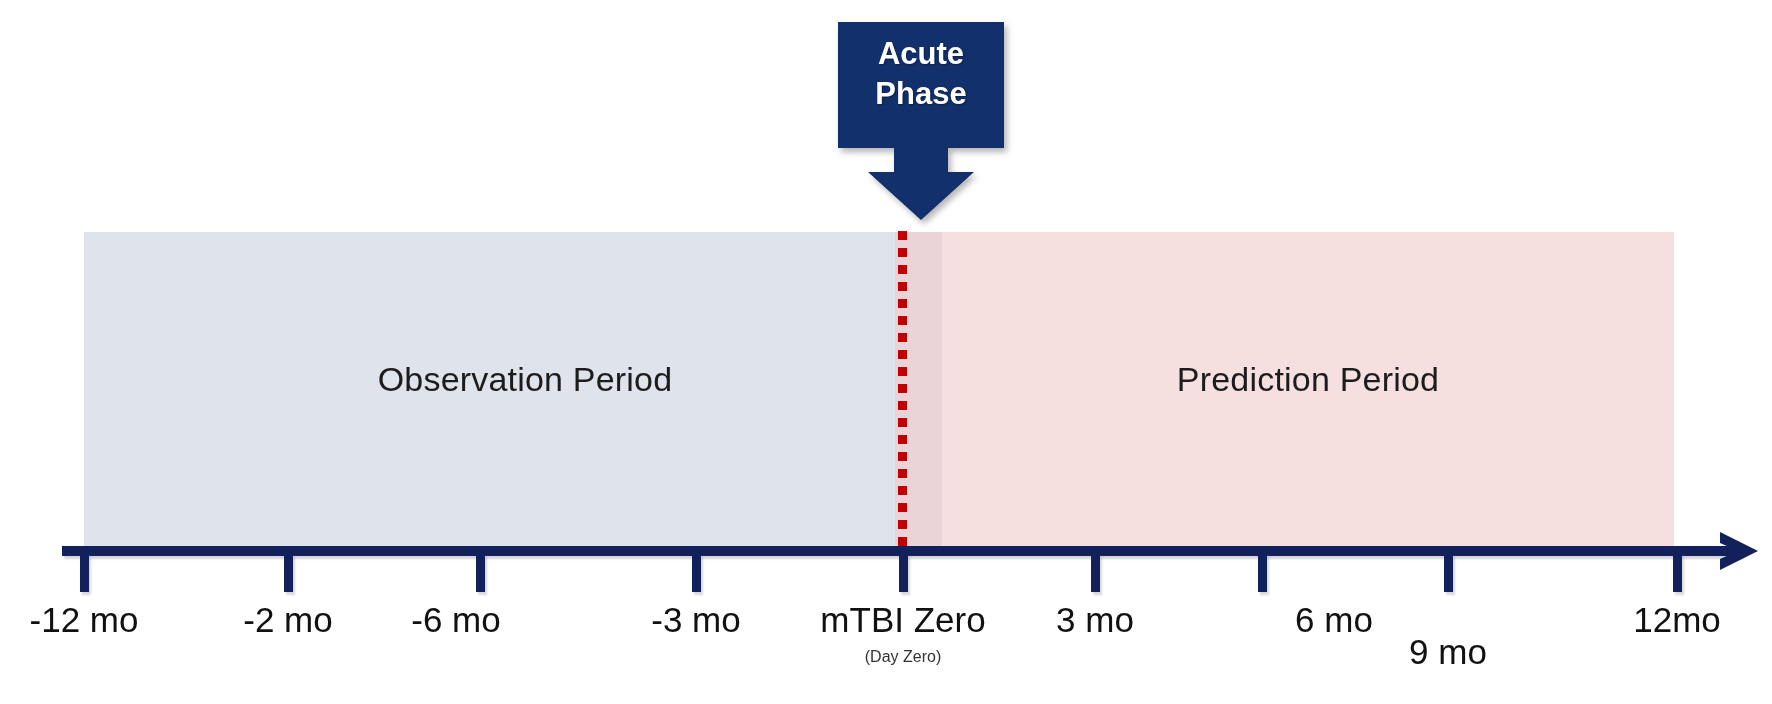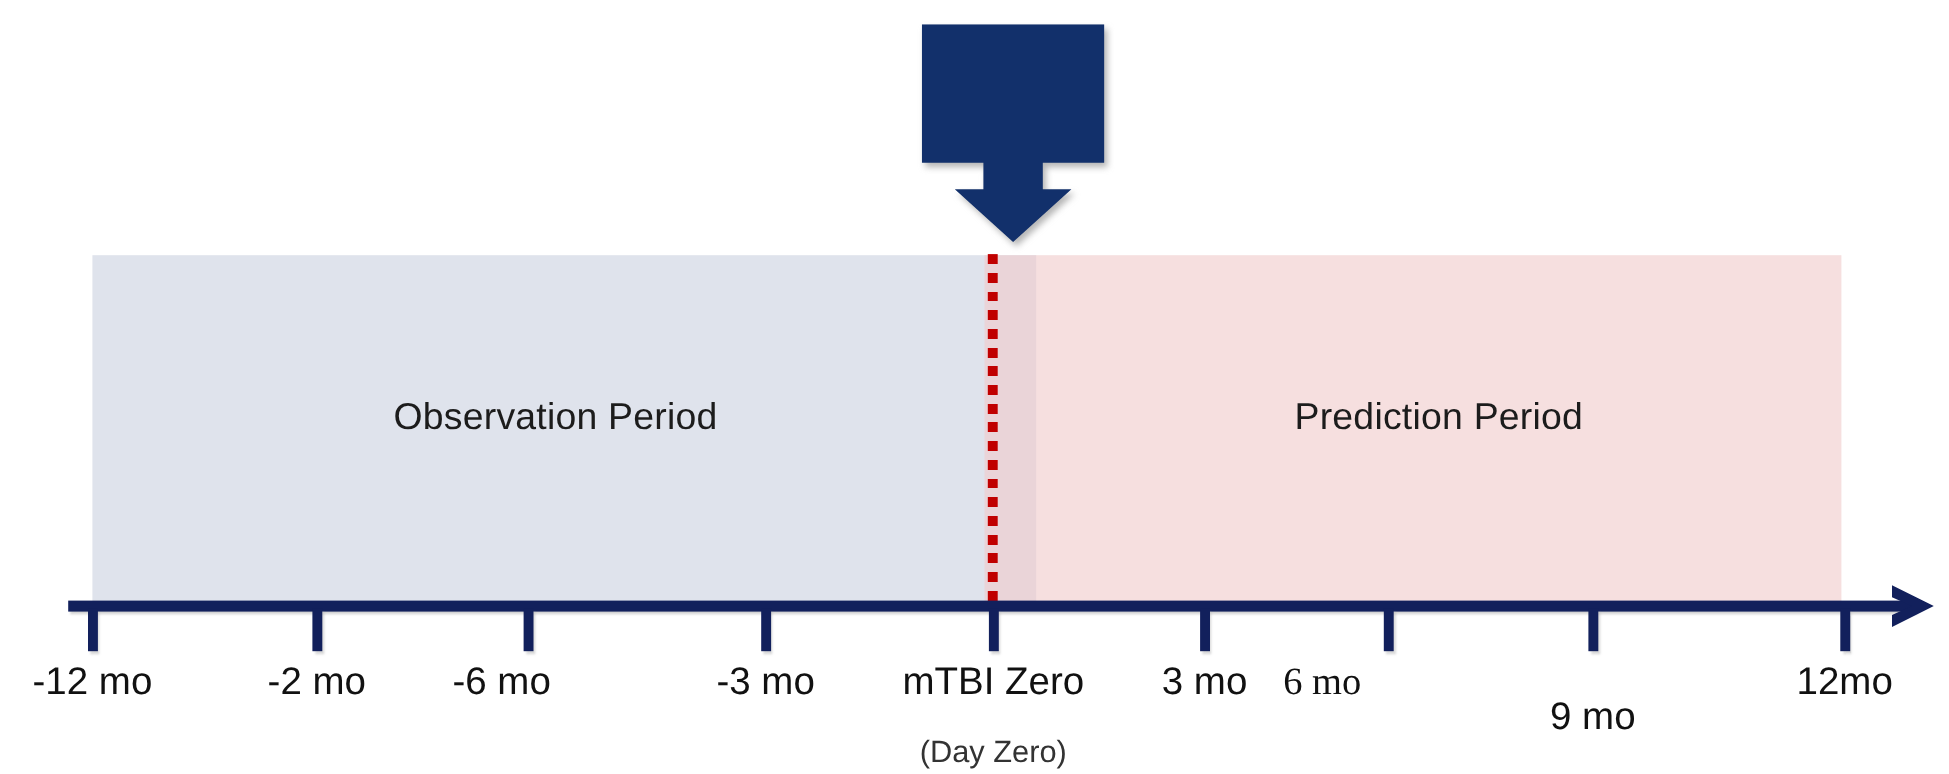--- a/index.html
+++ b/index.html
@@ -40,21 +40,21 @@
   .band-label {
     position: absolute;
     top: 360px;
     font-size: 34px;
     color: #1c1c1c;
     letter-spacing: 0.2px;
     white-space: nowrap;
     text-align: center;
   }
   #observation-label {
-    left: 76px;
+    left: 96px;
     width: 858px;
   }
   #prediction-label {
     left: 942px;
     width: 732px;
   }
 
   
   #day-zero-divider {
     position: absolute;
@@ -126,22 +126,22 @@
     top: 600px;
     font-size: 35px;
     color: #111111;
     white-space: nowrap;
     text-align: center;
     width: 220px;
     margin-left: -110px;
   }
   .tick-sublabel {
     position: absolute;
-    top: 668px;
-    font-size: 28px;
+    top: 648px;
+    font-size: 16px;
     color: #333333;
     white-space: nowrap;
     text-align: center;
     width: 220px;
     margin-left: -110px;
   }
 </style>
 </head>
 <body>
 
@@ -155,20 +155,22 @@
 
   <div id="observation-label" class="band-label">Observation Period</div>
 
   <div id="prediction-label" class="band-label">Prediction Period</div>
 
   <div id="acute-phase-callout">
     <svg viewBox="0 0 166 198" xmlns="http://www.w3.org/2000/svg">
       <path d="M0,0 L166,0 L166,126 L110,126 L110,150 L136,150 L83,198 L30,150 L56,150 L56,126 L0,126 Z" fill="#12306b"></path>
     </svg>
   </div>
+  <div id="acute-phase-text">Acute
+Phase</div>
 
   <div id="axis-line"></div>
 
   <div id="axis-arrowhead">
     <svg width="44" height="42" viewBox="0 0 44 42" xmlns="http://www.w3.org/2000/svg">
       <path d="M2,2 L40,21 L2,40 L2,29 L20,21 L2,13 Z" fill="#12205c"></path>
     </svg>
   </div>
 
   <div id="ticks-layer">
@@ -179,20 +181,20 @@
       <div class="tick" style="left: 476px;"></div>
       <div class="tick-label" style="left: 456px;">-6 mo</div>
       <div class="tick" style="left: 692px;"></div>
       <div class="tick-label" style="left: 696px;">-3 mo</div>
       <div class="tick" style="left: 899px;"></div>
       <div class="tick-label" style="left: 903px;">mTBI Zero</div>
       <div class="tick-sublabel" style="left: 903px;">(Day Zero)</div>
       <div class="tick" style="left: 1091px;"></div>
       <div class="tick-label" style="left: 1095px;">3 mo</div>
       <div class="tick" style="left: 1258px;"></div>
-      <div class="tick-label" style="left: 1202px; font-family: Liberation Serif, serif;">6 mo</div>
+      <div class="tick-label" style="left: 1334px;">6 mo</div>
       <div class="tick" style="left: 1444px;"></div>
       <div class="tick-label" style="left: 1448px; margin-top: 32px;">9 mo</div>
       <div class="tick" style="left: 1673px;"></div>
       <div class="tick-label" style="left: 1677px;">12mo</div>
     </div>
 
 </div>
 
 </body></html>

